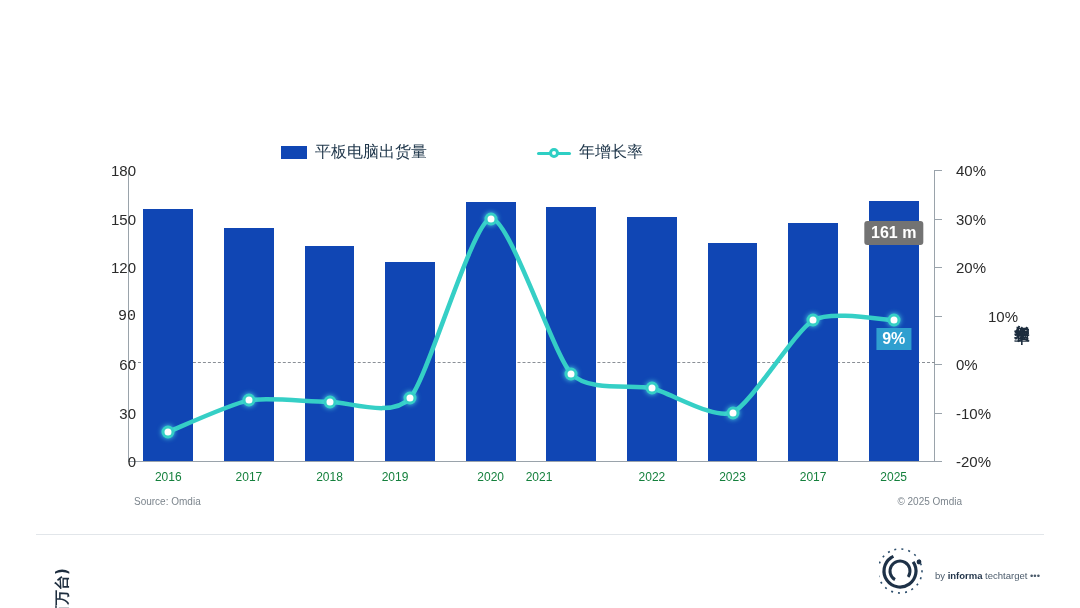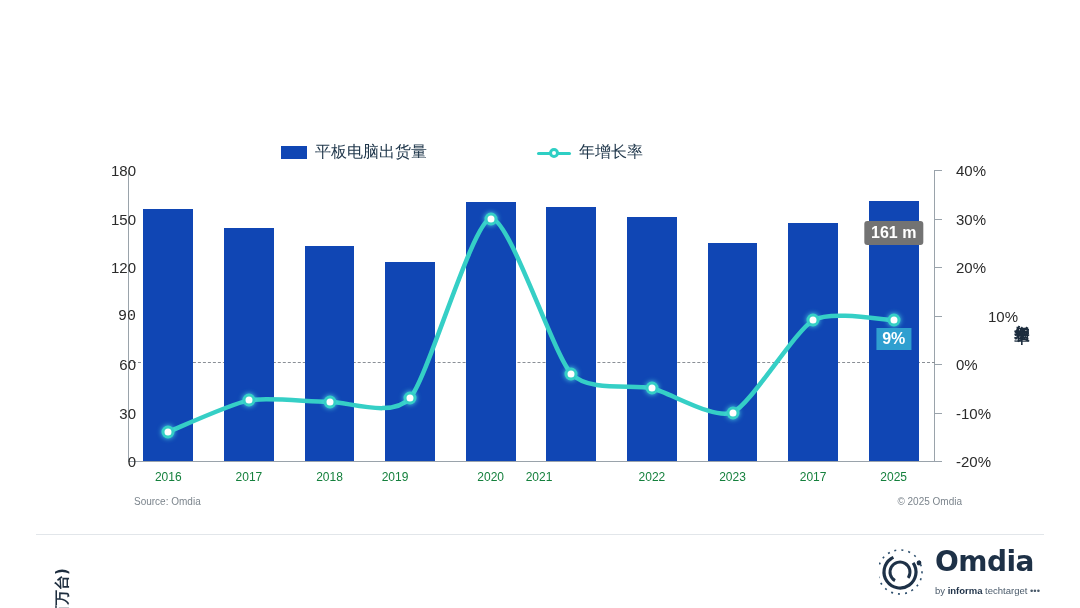--- a/index.html
+++ b/index.html
@@ -180,18 +180,17 @@
   <div class="divider"></div>
 
   <div class="logo">
     <svg width="46" height="46" viewBox="0 0 46 46">
       <circle cx="21" cy="23" r="16" fill="none" stroke="#1e3147" stroke-width="3.2" stroke-dasharray="78 26" transform="rotate(-35 21 23)"></circle>
       <circle cx="21" cy="23" r="10" fill="none" stroke="#1e3147" stroke-width="3" stroke-dasharray="48 20" transform="rotate(120 21 23)"></circle>
       <circle cx="21" cy="23" r="22" fill="none" stroke="#2e4f6d" stroke-width="1.6" stroke-dasharray="2 5" transform="rotate(-20 21 23)"></circle>
       <circle cx="40" cy="14" r="2.4" fill="#1e3147"></circle>
     </svg>
     <div class="logo-text">
-      <div class="logo-name">Omdia</div>
       <div class="logo-sub"><span>by </span><b>informa</b><span> techtarget</span> <span>•••</span></div>
     </div>
   </div>
 
 </div>
 
 </body></html>

